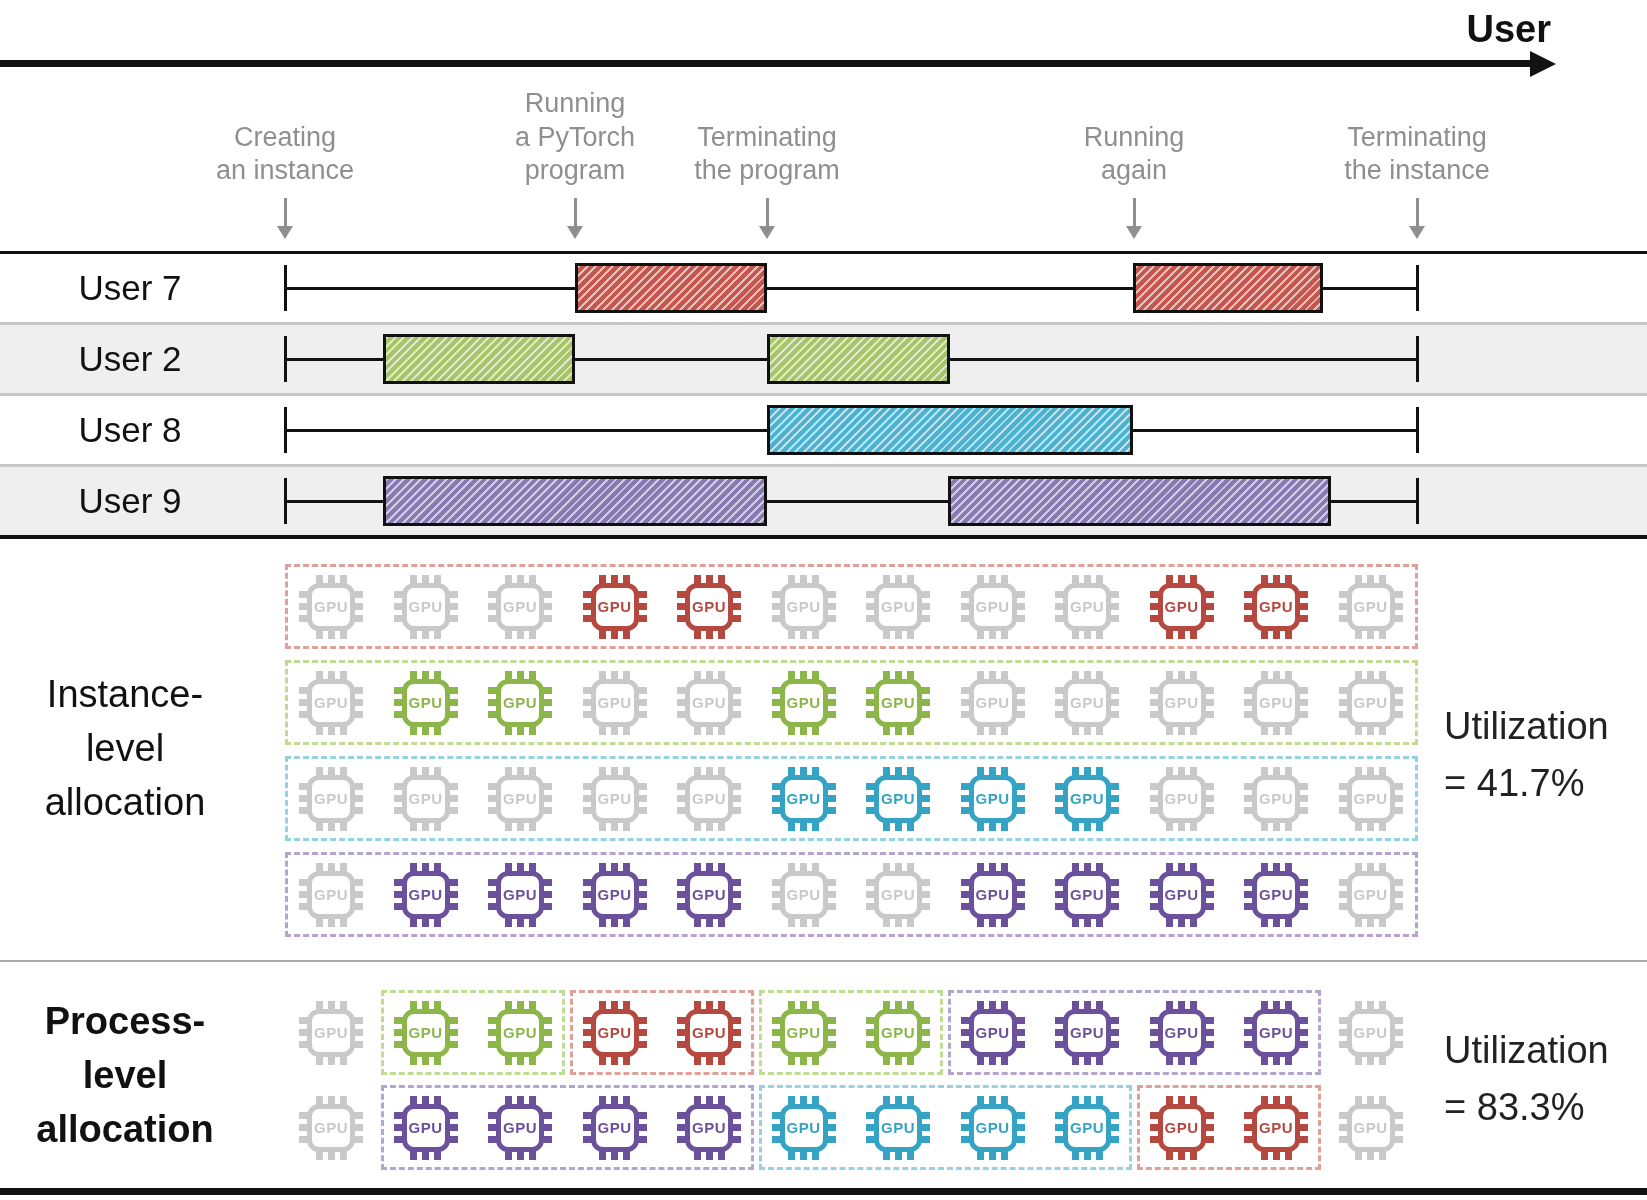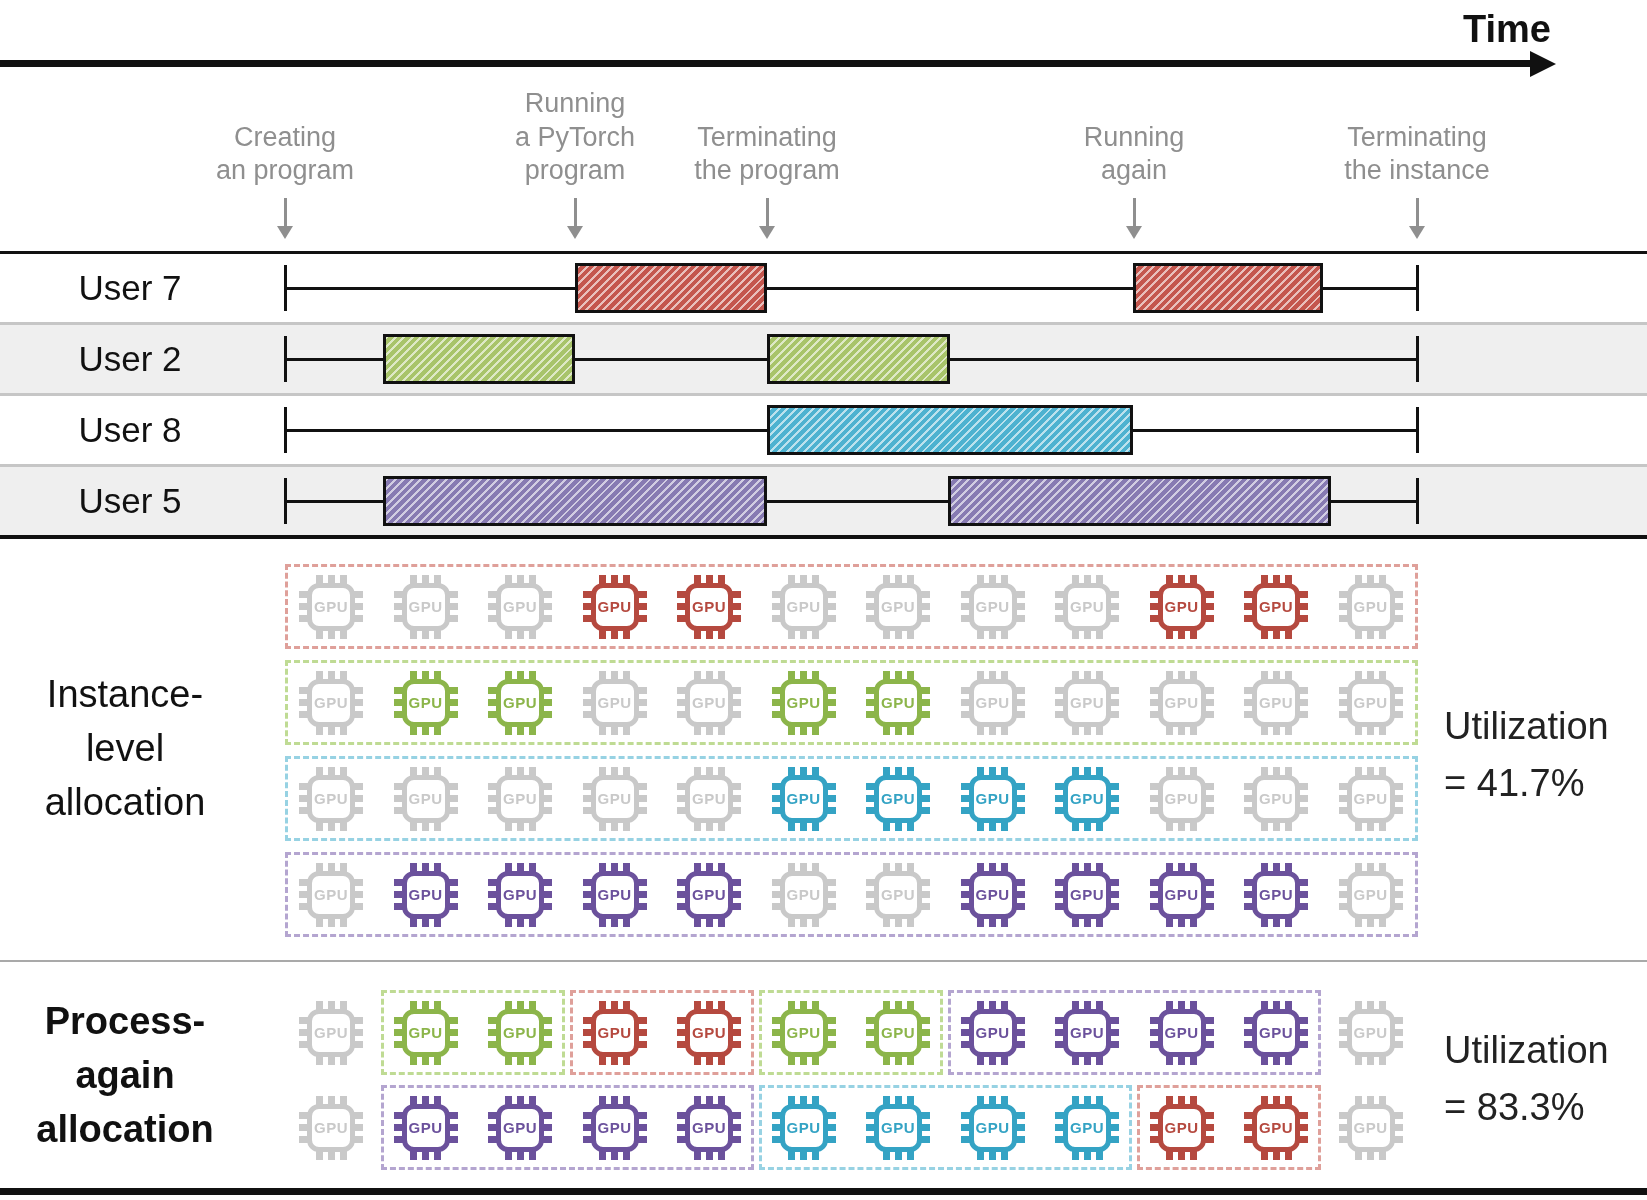--- a/index.html
+++ b/index.html
@@ -47,25 +47,25 @@
   .section-label.bold{font-weight:700;}
   .util-label{left:1444px;font-size:38px;line-height:1.5;color:#222;}
 </style>
 </head>
 <body>
 
 <div id="canvas">
 
   <div class="abs" id="time-line"></div>
   <div class="abs" id="time-arrowhead"></div>
-  <div class="abs pre" id="time-label">Time</div>
+  <div class="abs pre" id="time-label">User</div>
 
   <div id="events">
       <div class="abs event-label pre" style="left: 135px;">Creating
-an program</div>
+an instance</div>
       <div class="abs event-arrow-line" style="left: 283.5px;"></div>
       <div class="abs event-arrow-head" style="left: 277px;"></div>
       <div class="abs event-label pre" style="left: 425px;">Running
 a PyTorch
 program</div>
       <div class="abs event-arrow-line" style="left: 573.5px;"></div>
       <div class="abs event-arrow-head" style="left: 567px;"></div>
       <div class="abs event-label pre" style="left: 617px;">Terminating
 the program</div>
       <div class="abs event-arrow-line" style="left: 765.5px;"></div>
@@ -101,21 +101,21 @@
       <div class="abs hline" style="top: 322px; height: 3px; background: rgb(198, 198, 198);"></div>
       <div class="abs user-row" style="top: 396px;">
         <div class="abs user-label">User 8</div>
         <div class="abs tl-line" style="left: 285px; width: 1132px; top: 32.5px;"></div>
         <div class="abs tl-tick" style="left: 283.5px; top: 11px;"></div>
         <div class="abs tl-tick" style="left: 1415.5px; top: 11px;"></div>
         <div class="abs usage-bar" style="left: 767px; width: 366px; top: 9px; background-color: rgb(77, 178, 208); background-image: repeating-linear-gradient(135deg, rgba(255, 255, 255, 0.62) 0px, rgba(255, 255, 255, 0.62) 2px, transparent 2px, transparent 6px);"></div>
       </div>
       <div class="abs hline" style="top: 393px; height: 3px; background: rgb(198, 198, 198);"></div>
       <div class="abs user-row alt" style="top: 467px;">
-        <div class="abs user-label">User 5</div>
+        <div class="abs user-label">User 9</div>
         <div class="abs tl-line" style="left: 285px; width: 1132px; top: 32.5px;"></div>
         <div class="abs tl-tick" style="left: 283.5px; top: 11px;"></div>
         <div class="abs tl-tick" style="left: 1415.5px; top: 11px;"></div>
         <div class="abs usage-bar" style="left: 383px; width: 384px; top: 9px; background-color: rgb(135, 122, 178); background-image: repeating-linear-gradient(135deg, rgba(255, 255, 255, 0.62) 0px, rgba(255, 255, 255, 0.62) 2px, transparent 2px, transparent 6px);"></div>
         <div class="abs usage-bar" style="left: 948px; width: 383px; top: 9px; background-color: rgb(135, 122, 178); background-image: repeating-linear-gradient(135deg, rgba(255, 255, 255, 0.62) 0px, rgba(255, 255, 255, 0.62) 2px, transparent 2px, transparent 6px);"></div>
       </div>
       <div class="abs hline" style="top: 464px; height: 3px; background: rgb(198, 198, 198);"></div>
     </div>
   <div class="abs hline" style="top:535px;height:4px;background:#111;"></div>
 
@@ -943,21 +943,21 @@
           <div class="chip-label">GPU</div>
         </div>
       </div>
     </div>
   <div class="abs util-label pre" style="top:698px;">Utilization
 = 41.7%</div>
 
   <div class="abs hline" style="top:960px;height:2px;background:#a9a9a9;"></div>
 
   <div class="abs section-label bold pre" style="left:0;top:995px;">Process-
-again
+level
 allocation</div>
   <div id="process-grid">
       <div class="chip" style="left: 299px; top: 1000.5px; --c: #c9c9c9;">
         <div class="pin t" style="left: 16.5px; top: 0px;"></div>
         <div class="pin b" style="left: 16.5px; bottom: 0px;"></div>
         <div class="pin l" style="top: 16.5px; left: 0px;"></div>
         <div class="pin r" style="top: 16.5px; right: 0px;"></div>
         <div class="pin t" style="left: 28.5px; top: 0px;"></div>
         <div class="pin b" style="left: 28.5px; bottom: 0px;"></div>
         <div class="pin l" style="top: 28.5px; left: 0px;"></div>

